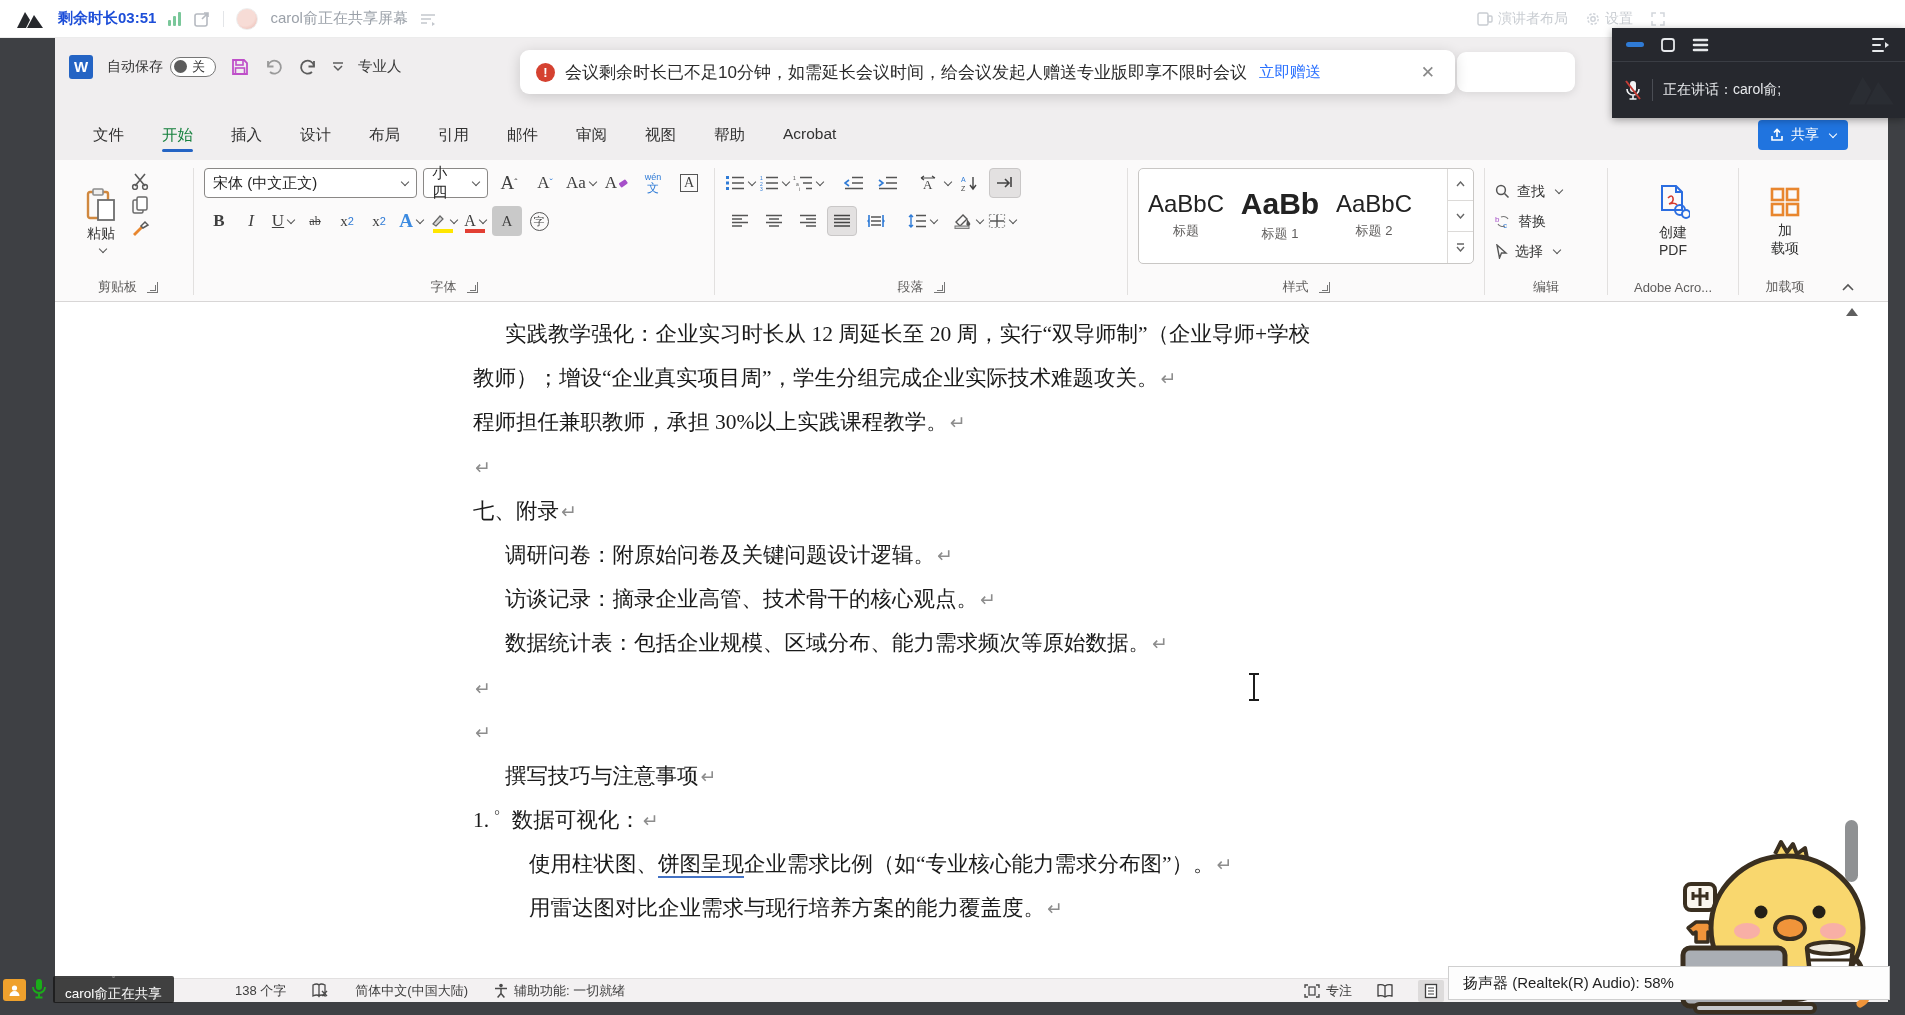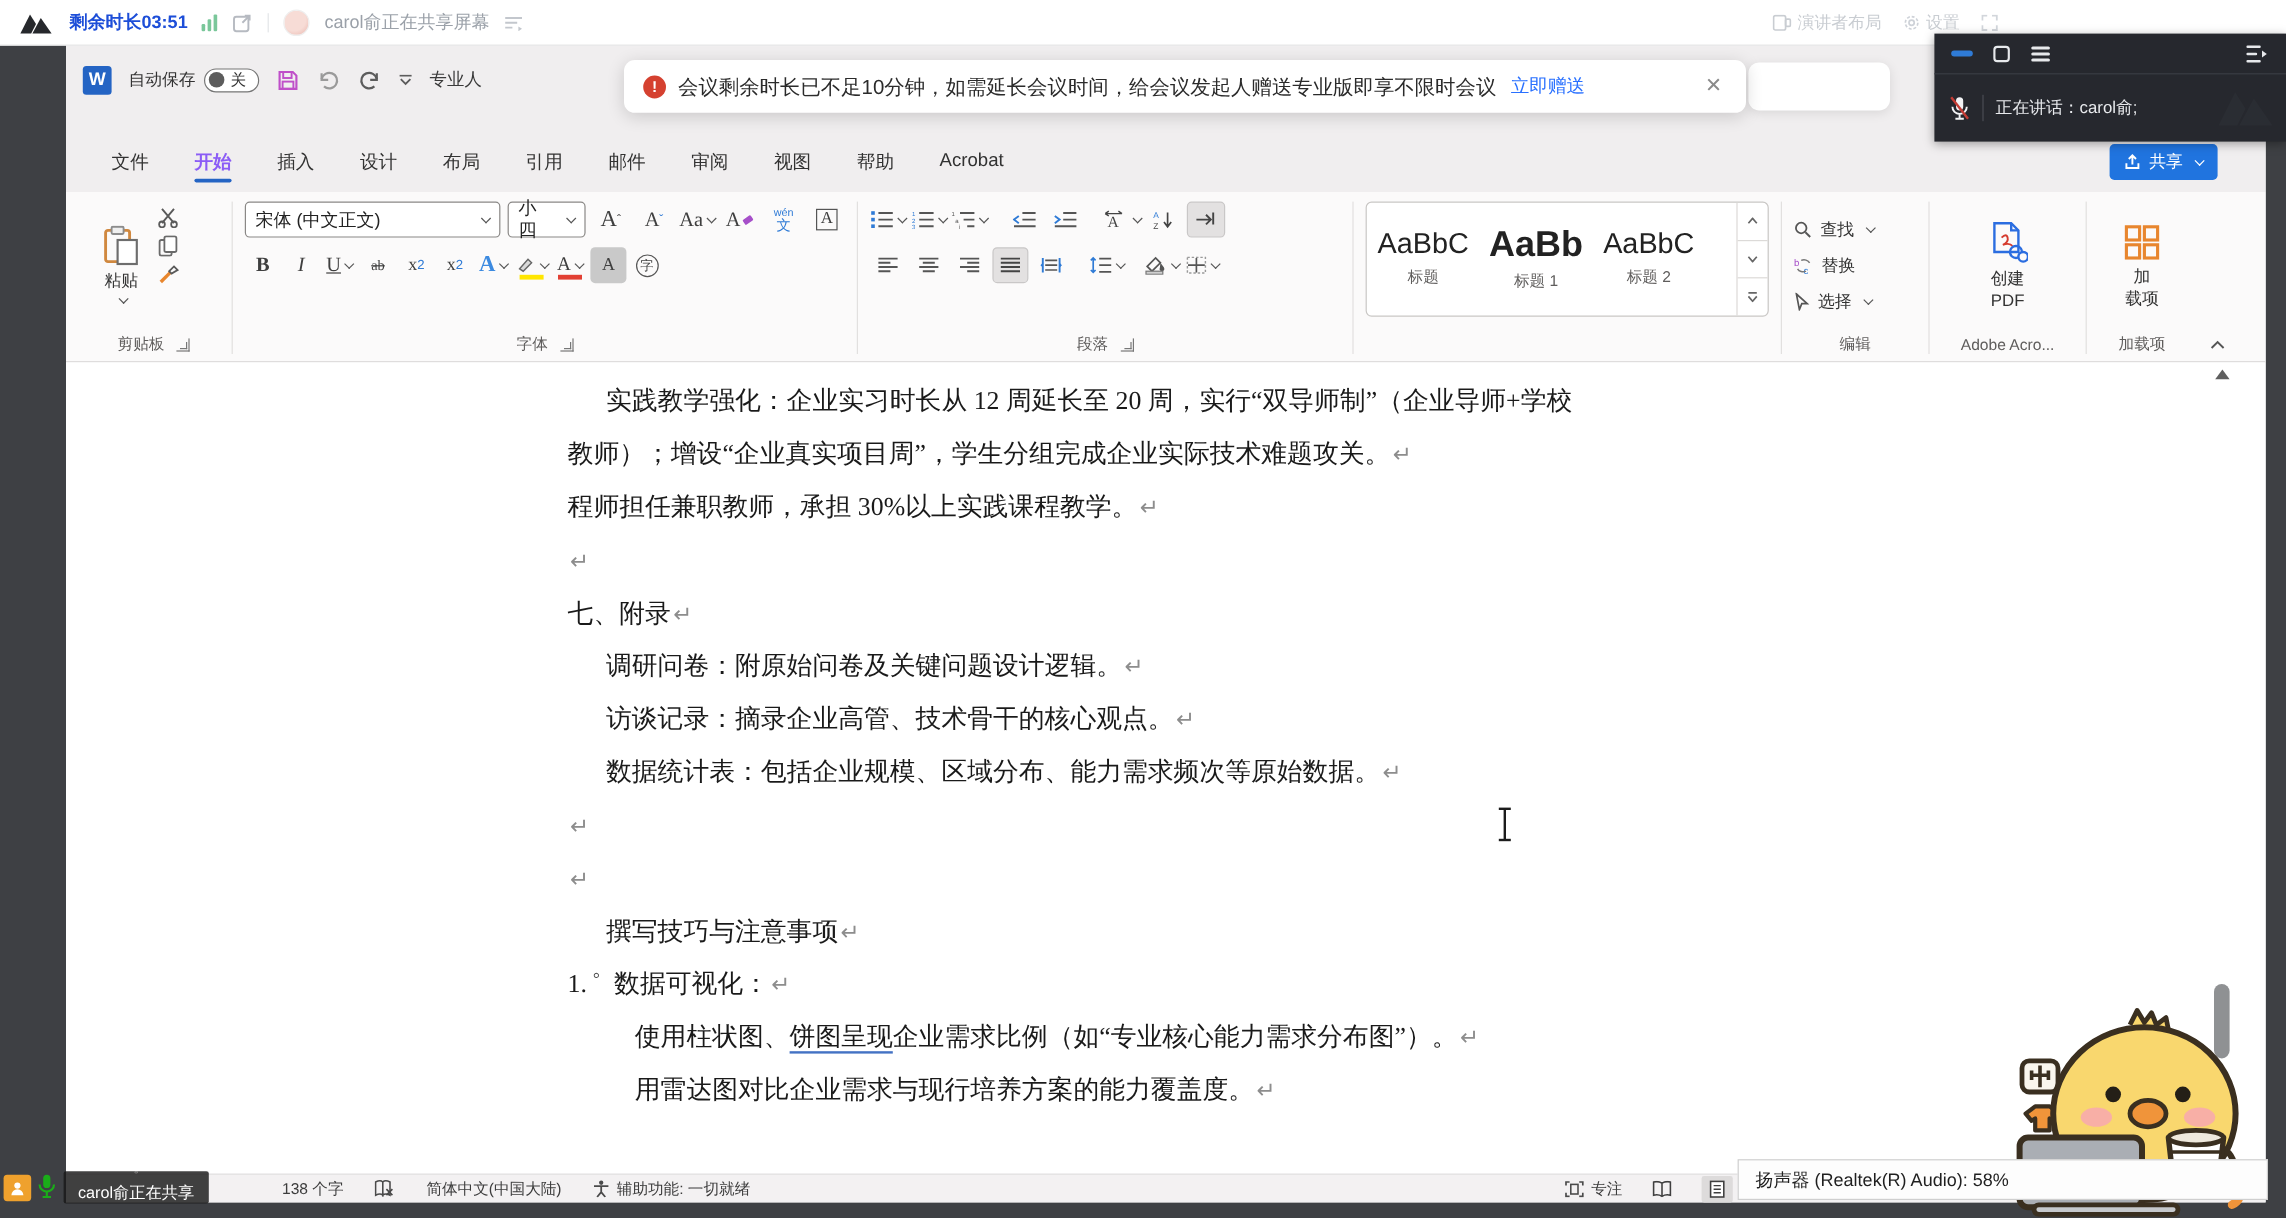--- a/index.html
+++ b/index.html
@@ -43,21 +43,21 @@
   .w-banner { position:absolute; left:465px; top:12px; width:935px; height:44px; background:#fff; border-radius:9px; box-shadow:0 3px 14px rgba(0,0,0,.16); display:flex; align-items:center; gap:10px; padding:0 16px; z-index:30; }
   .w-banner .excl { width:19px; height:19px; border-radius:50%; background:#d54130; color:#fff; font-weight:700; font-size:13px; display:flex; align-items:center; justify-content:center; flex:0 0 auto; }
   .w-banner .msg { font-size:17px; color:#2b2b2b; white-space:nowrap; }
   .w-banner .lnk { font-size:15.5px; color:#2970ff; margin-left:2px; white-space:nowrap; cursor:pointer; }
   .w-banner .x { margin-left:auto; color:#8a8a8a; font-size:17px; padding:0 4px; cursor:pointer; }
   .w-remnant { position:absolute; left:1402px; top:14px; width:118px; height:40px; background:#fff; border-radius:9px; box-shadow:0 2px 10px rgba(0,0,0,.10); z-index:29; }
 
   .w-tabsrow { height:65px; background:#f0eeef; display:flex; align-items:flex-end; padding:0 0 6px 24px; position:relative; }
   .w-tabs { display:flex; gap:10px; }
   .w-tab { font-size:15.5px; color:#323232; padding:6px 14px 8px; position:relative; cursor:pointer; white-space:nowrap; }
-  .w-tab.active { font-weight:700; color:#8b5cf6; }
+  .w-tab.active { font-weight:400; color:#15803d; }
   .w-tab.active::after { content:""; position:absolute; left:14px; right:14px; bottom:2px; height:3px; border-radius:2px; background:#2464c4; }
   .w-sharebtn { position:absolute; right:40px; bottom:10px; background:#2074df; color:#fff; font-size:14px; border-radius:4px; padding:6px 12px; display:flex; align-items:center; gap:7px; cursor:pointer; }
   .w-sharebtn .chv { border-color:#fff; }
 
   .w-ribbon { height:142px; background:#fbfafa; border-bottom:1px solid #d8d6d6; display:flex; padding-left:10px; position:relative; }
   .rgroup { display:flex; flex-direction:column; padding:8px 8px 2px; position:relative; }
   .rgroup .gbody { flex:1; display:flex; }
   .rgroup .glabel { height:24px; display:flex; align-items:center; justify-content:center; gap:10px; font-size:13px; color:#5f5d5c; }
   .gdiv { width:1px; background:#e2e0df; margin:8px 2px 6px; }
   .launcher { width:11px; height:11px; border-right:1.4px solid #777; border-bottom:1.4px solid #777; position:relative; display:inline-block; }
@@ -537,20 +537,24 @@
                   </svg>
                 </div>
             <div>
                   <svg width="9" height="9" viewBox="0 0 9 9">
                     <path d="M1 1h7M1 4 L4.5 8 8 4" fill="none" stroke="#666" stroke-width="1.4"></path>
                   </svg>
                 </div>
           </div>
         </div>
       </div>
+      <div class="glabel">
+            <span>样式</span>
+            <span class="launcher"></span>
+          </div>
     </div>
     <div class="gdiv"></div>
 
     <div class="rgroup" style="width:118px">
       <div class="gbody">
         <div class="edit-list">
           <div class="edit-item">
                 <svg width="15" height="15" viewBox="0 0 15 15">
                   <circle cx="6" cy="6" r="4.4" fill="none" stroke="#555" stroke-width="1.5"></circle>
                   <path d="M9.5 9.5 L13.5 13.5" stroke="#555" stroke-width="1.6"></path>

